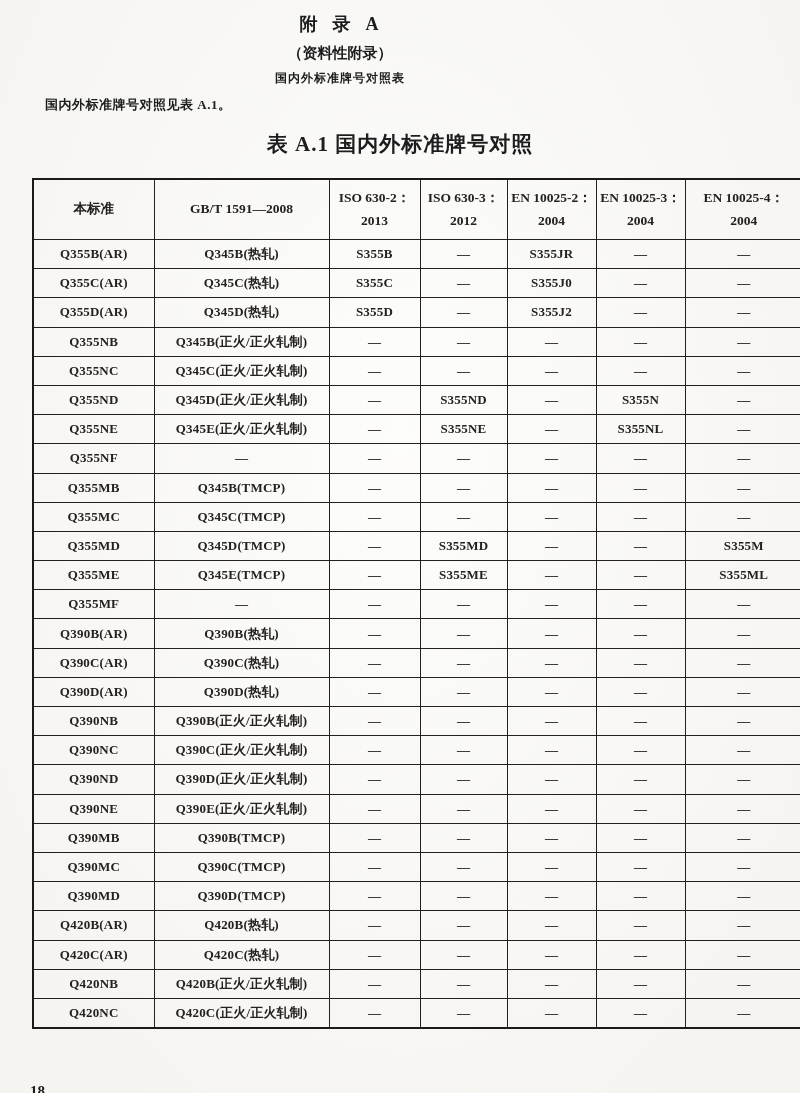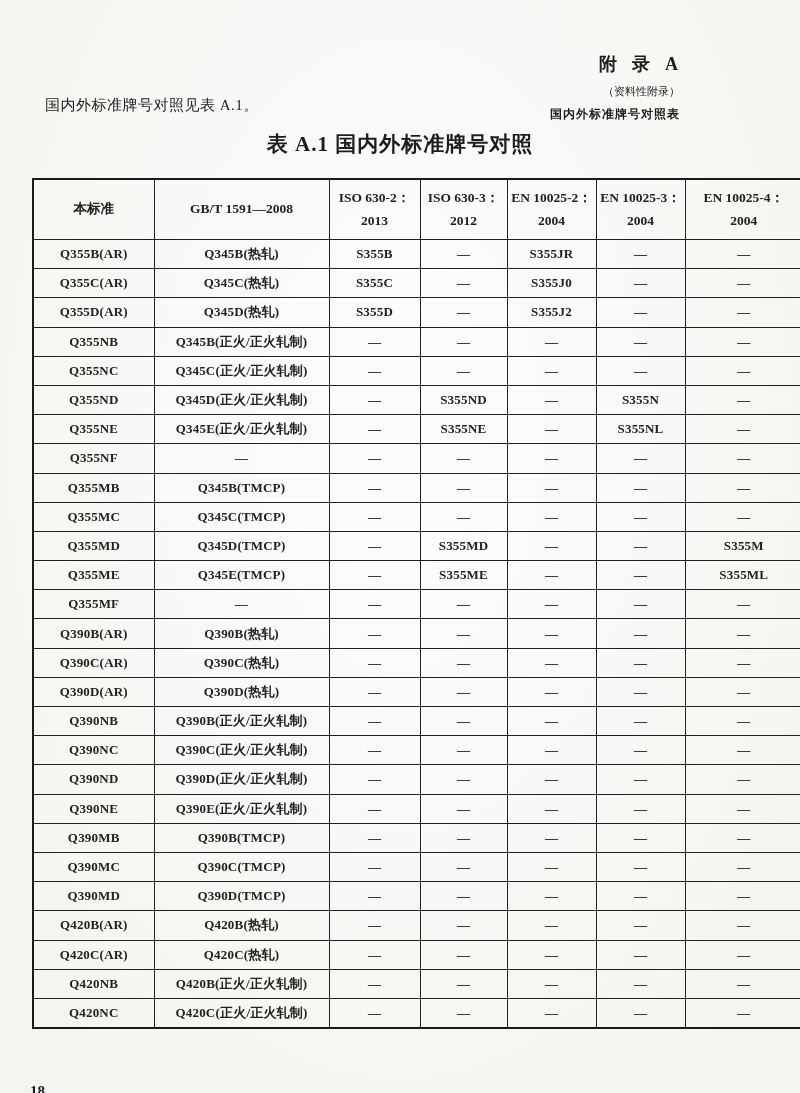--- a/index.html
+++ b/index.html
@@ -8,38 +8,38 @@
     height: 1093px;
     position: relative;
     overflow: hidden;
     background:
       radial-gradient(ellipse at 50% 40%, rgba(255,255,255,0.6), rgba(0,0,0,0.02) 85%),
       #faf9f6;
     font-family: "Liberation Serif", "DejaVu Serif", serif;
     color: #1d1d1d;
   }
 
-  .doc-head { position: absolute; top: 0; left: 0; width: 680px; text-align: right; margin-top: 40px; }
+  .doc-head { position: absolute; top: 0; left: 0; width: 680px; text-align: center; }
   .appendix-title {
     margin: 0; padding-top: 12px;
     font-size: 18px; font-weight: 700; letter-spacing: 2px;
     white-space: pre;
   }
   .appendix-subtitle {
     margin: 0; padding-top: 8px;
-    font-size: 11px; font-weight: 400;
+    font-size: 15px; font-weight: 700;
   }
   .appendix-heading {
     margin: 0; padding-top: 7px;
     font-size: 12px; font-weight: 700; letter-spacing: 1px;
   }
 
   .intro {
     position: absolute; left: 45px; top: 96px;
-    font-size: 15px; font-weight: 400; letter-spacing: 0.5px;
+    font-size: 13px; font-weight: 700; letter-spacing: 0.5px;
   }
 
   .table-caption {
     position: absolute; left: 0; top: 130px; width: 800px;
     text-align: center; font-size: 21px; font-weight: 700; letter-spacing: 1px;
   }
 
   table.cmp {
     position: absolute; left: 16px; top: 178px;
     width: 770px;

